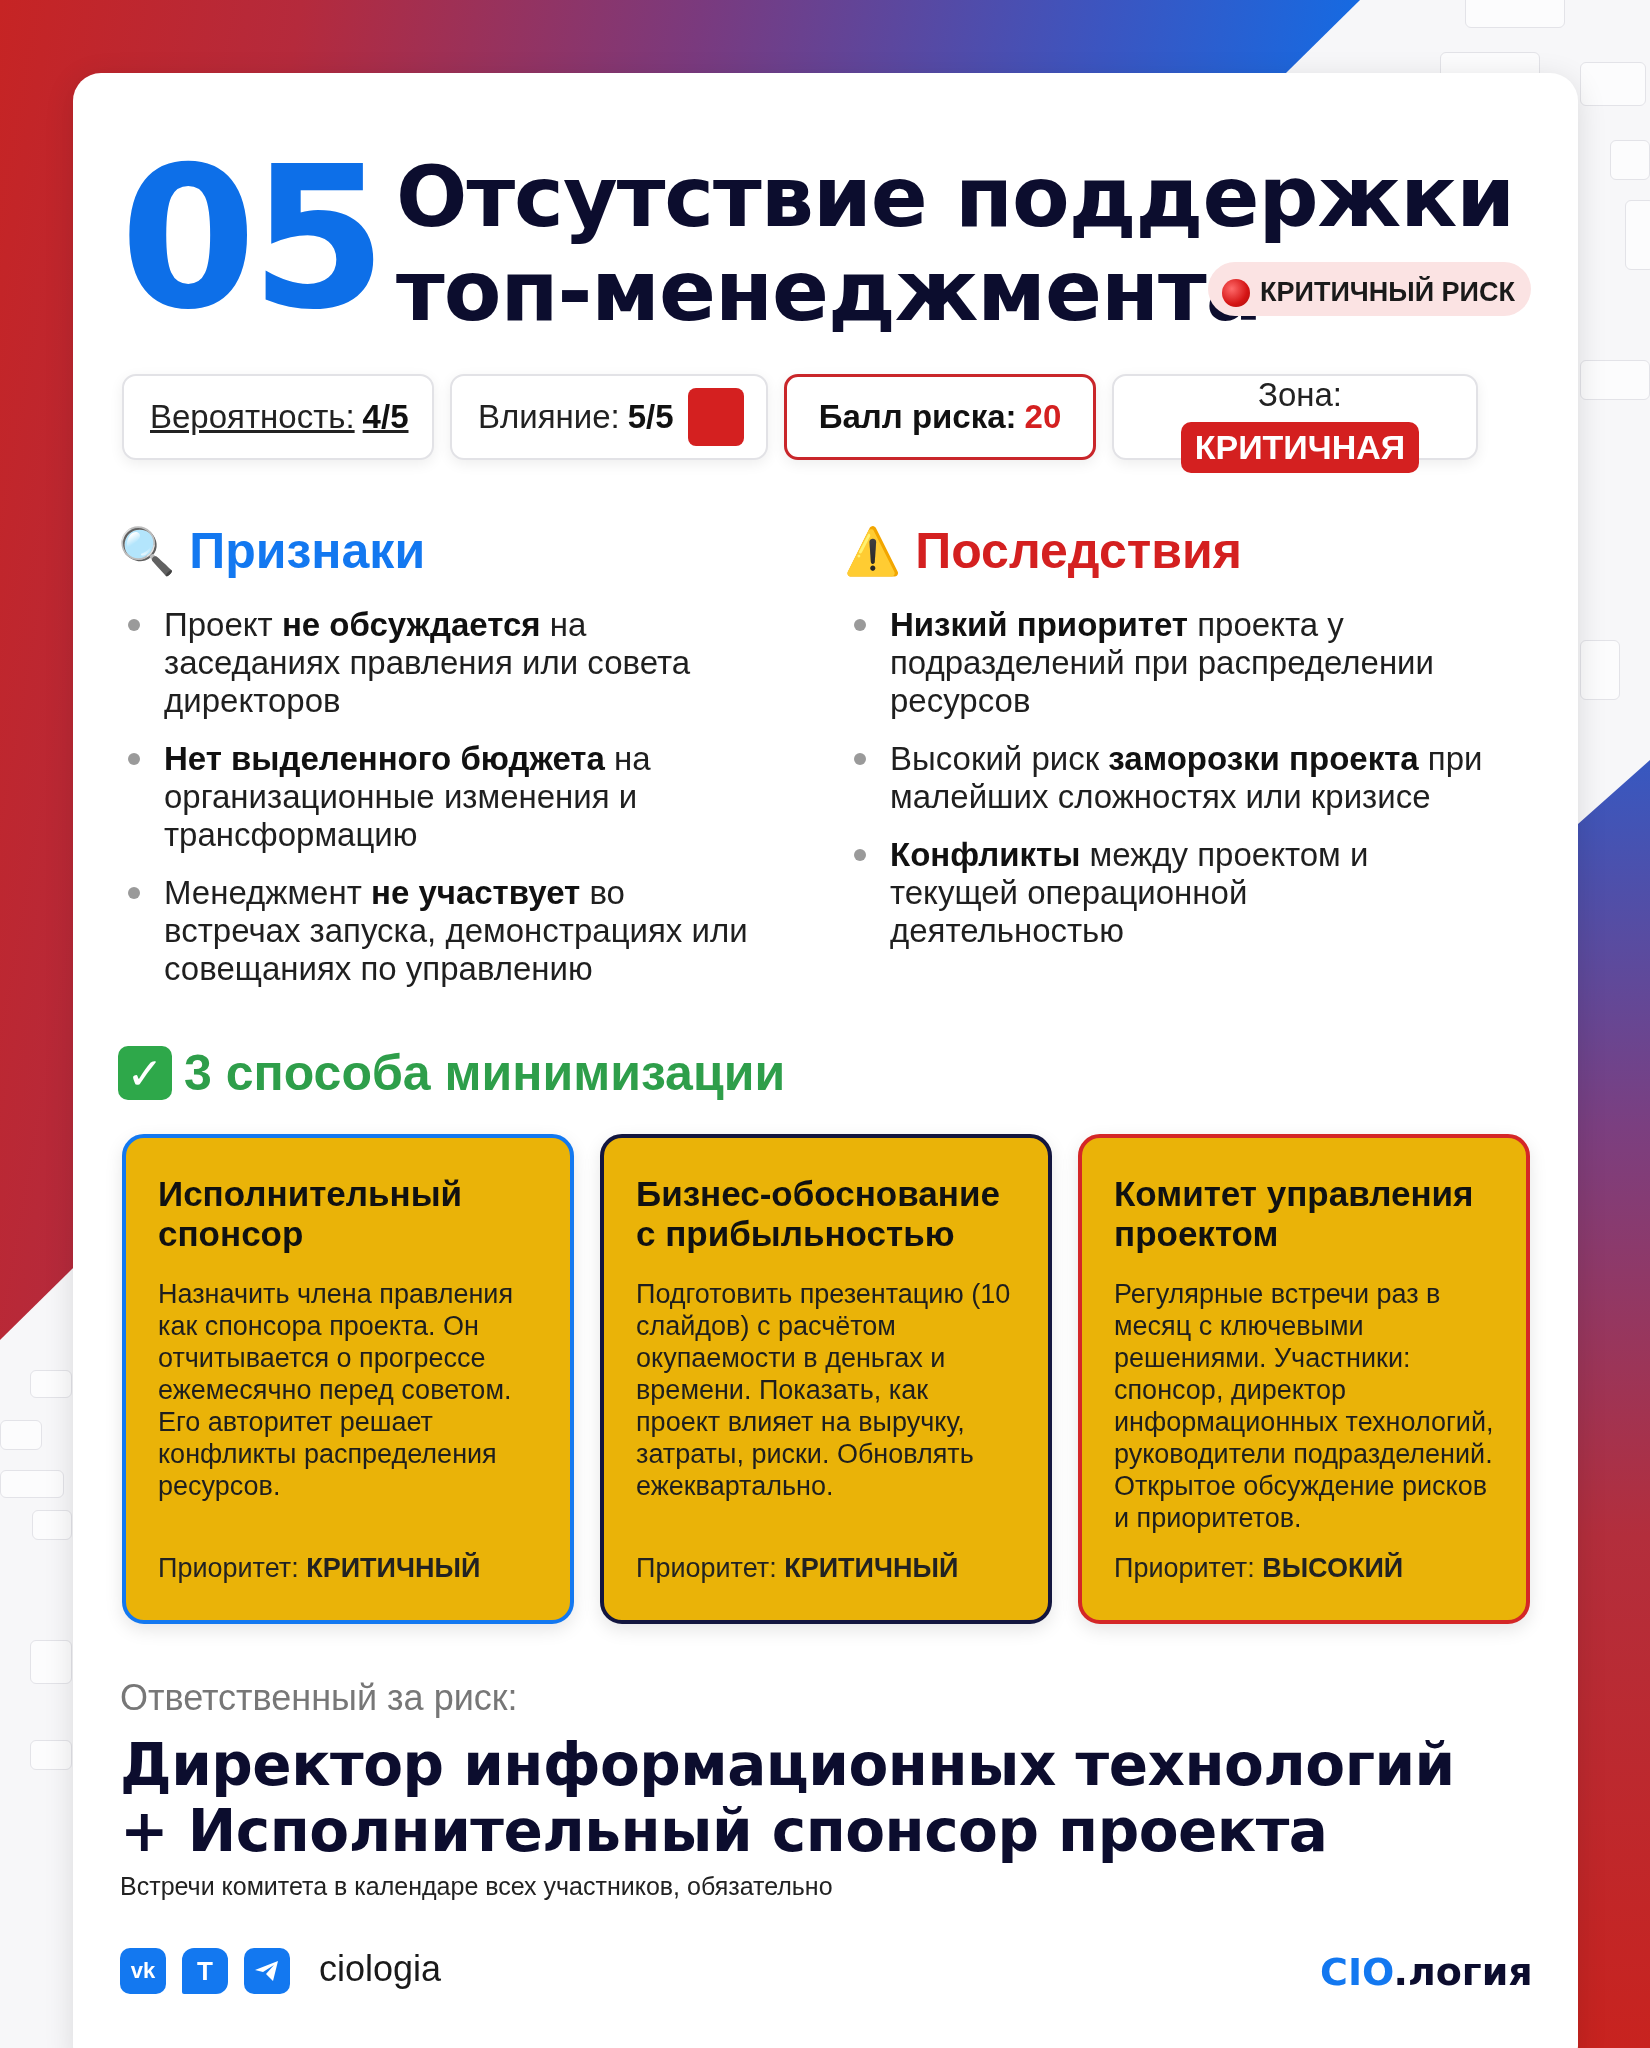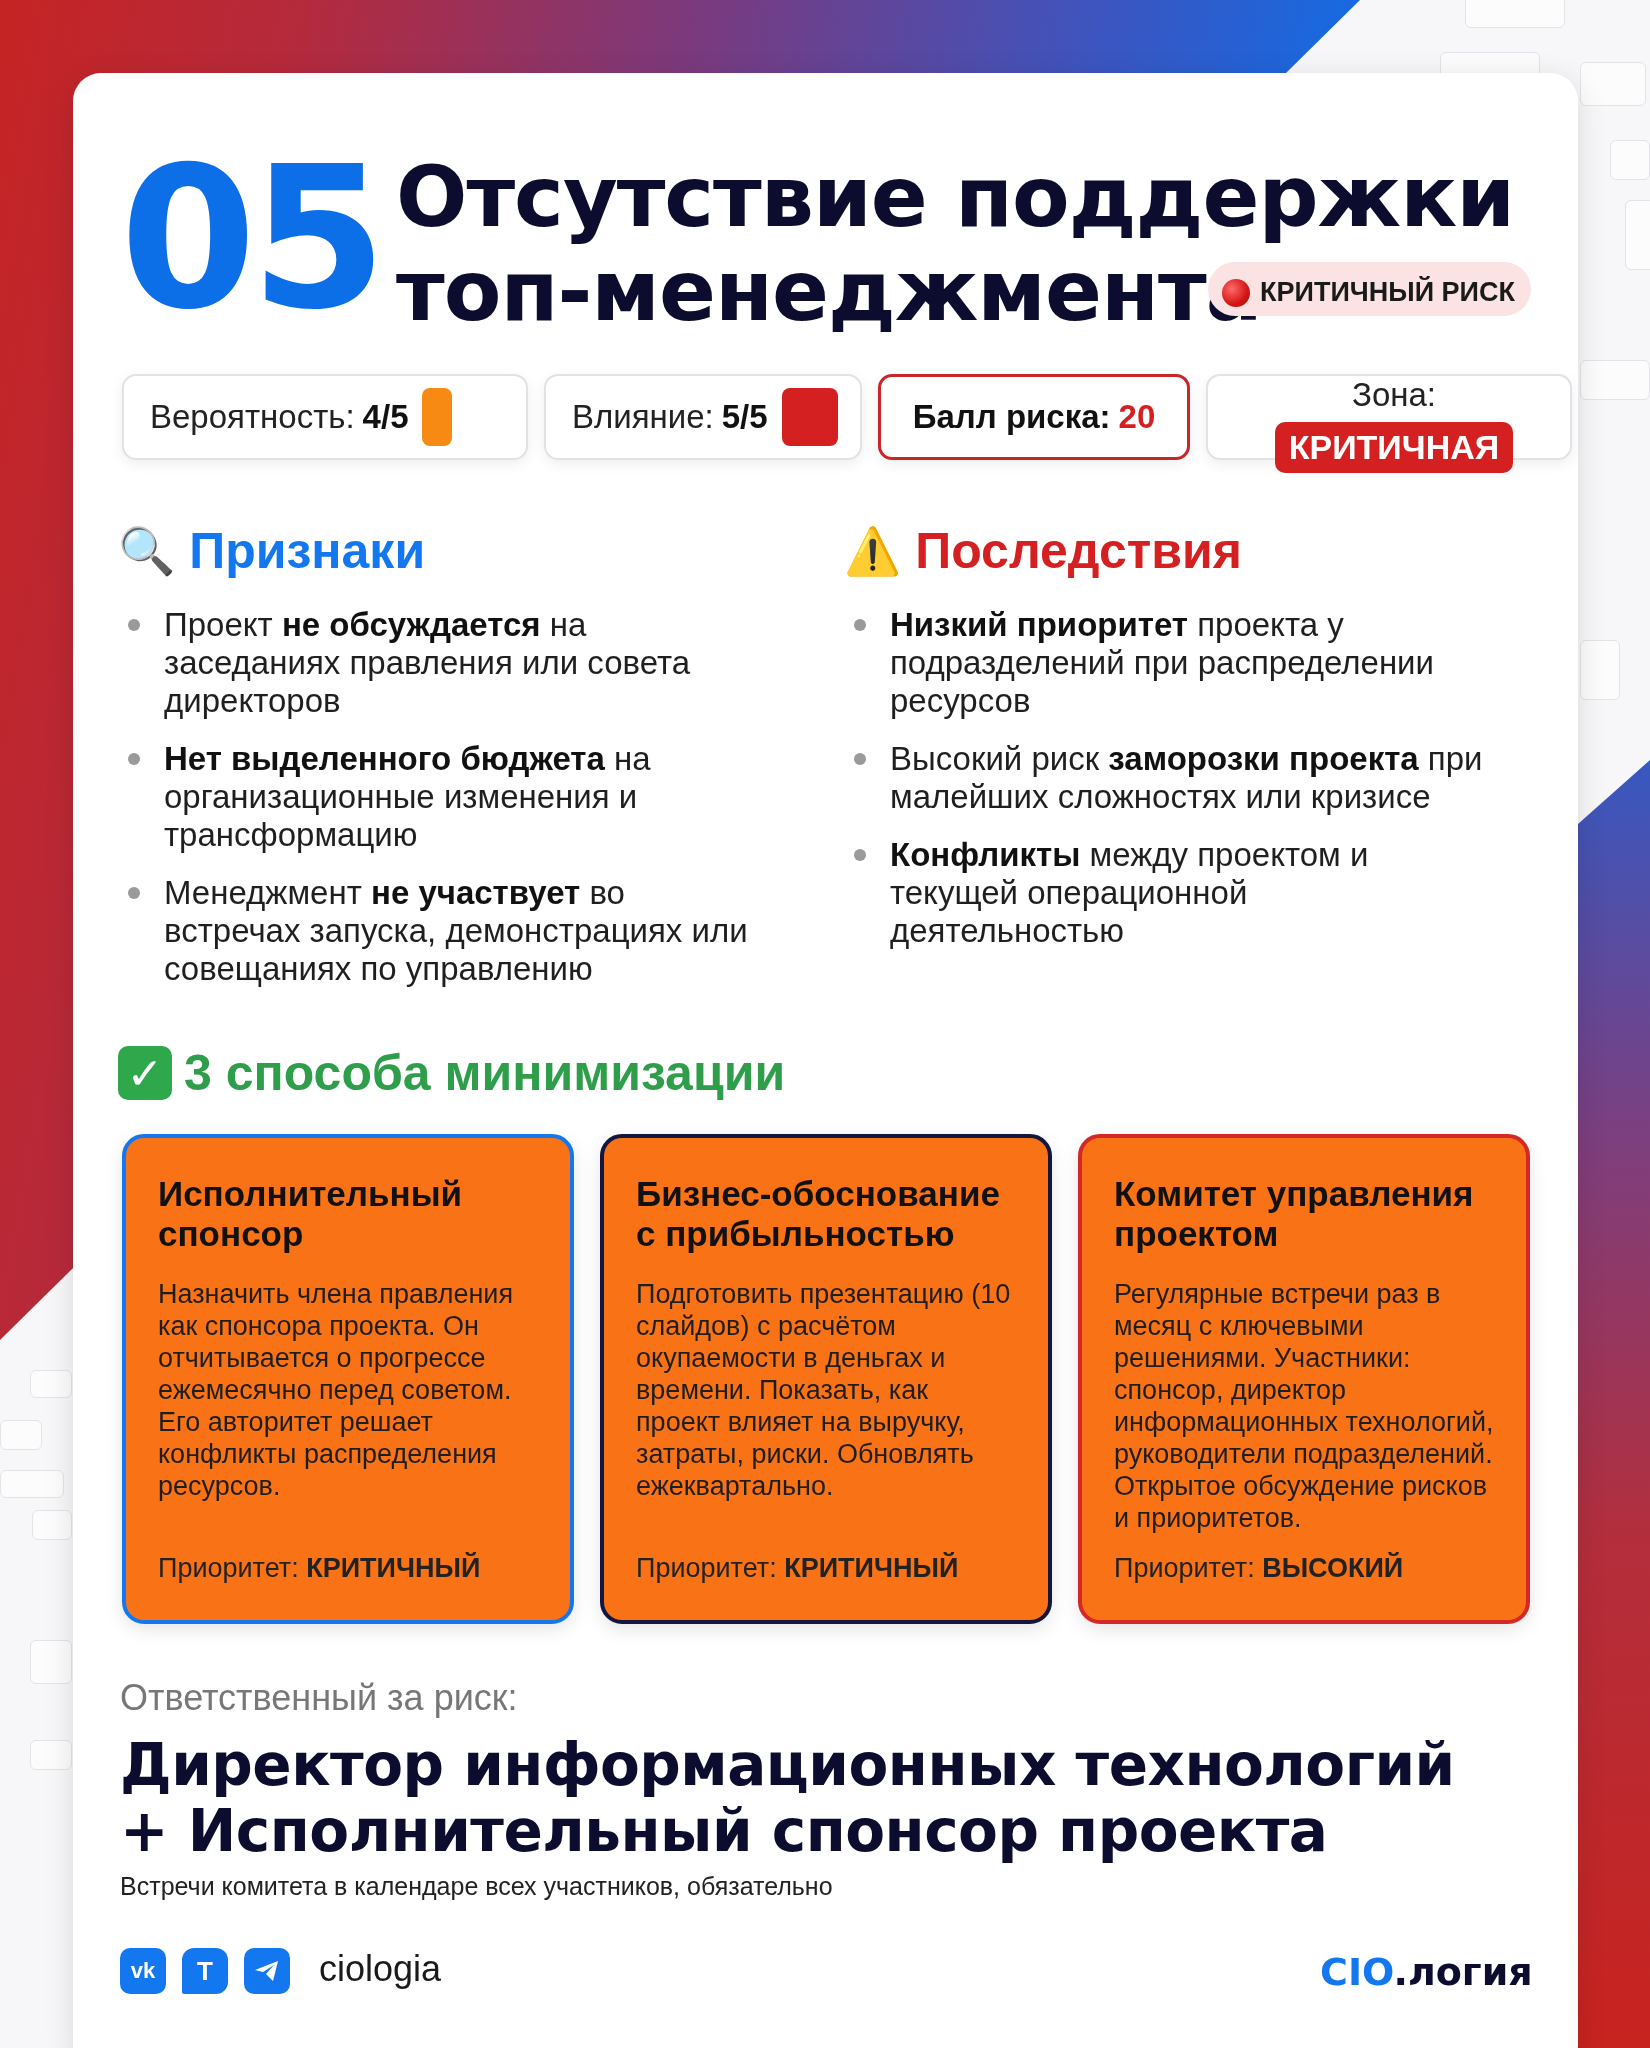--- a/index.html
+++ b/index.html
@@ -55,21 +55,21 @@
   .zone-pill { background: #d42020; color: #fff; font-weight: 700; padding: 6px 14px; border-radius: 10px; font-size: 34px; }
   .sec-head { position: absolute; font-size: 50px; font-weight: 700; display: flex; align-items: center; gap: 14px; }
   .sec-head .ic { font-size: 46px; }
   ul.bul { position: absolute; list-style: none; font-size: 33px; line-height: 38px; color: #1f1f1f; }
   ul.bul li { position: relative; padding-left: 40px; margin-bottom: 20px; }
   ul.bul li::before { content: ""; position: absolute; left: 4px; top: 13px; width: 12px; height: 12px; border-radius: 50%; background: #9a9a9a; }
   ul.bul b { font-weight: 700; color: #111; }
   .mit-head { position: absolute; left: 118px; top: 1044px; font-size: 50px; font-weight: 700; color: #2e9e4a; display: flex; align-items: center; gap: 12px; }
   .check { width: 54px; height: 54px; border-radius: 10px; background: #2ea84a; color: #fff; font-size: 44px; display: flex; align-items: center; justify-content: center; font-weight: 700; }
   .mcard {
-    position: absolute; top: 1134px; width: 452px; height: 490px; border-radius: 22px; background: #f97316;
+    position: absolute; top: 1134px; width: 452px; height: 490px; border-radius: 22px; background: #eab308;
     border: 4px solid; padding: 36px 30px 26px 32px; box-shadow: 0 6px 18px rgba(0,0,0,0.10);
   }
   .mcard h3 { font-size: 35px; font-weight: 700; line-height: 40px; color: #111; margin-bottom: 24px; }
   .mcard p { font-size: 27px; line-height: 32px; color: #1e1e1e; }
   .mcard .prio { position: absolute; left: 32px; bottom: 36px; font-size: 27px; color: #222; }
   .mcard .prio b { font-weight: 700; }
   .owner-label { position: absolute; left: 120px; top: 1677px; font-size: 36px; color: #777; }
   .owner { position: absolute; left: 120px; top: 1732px; font-size: 58px; font-weight: 900; line-height: 66px; color: #0c0d2e; font-family: "DejaVu Sans", sans-serif; letter-spacing: -0.5px; }
   .owner-note { position: absolute; left: 120px; top: 1872px; font-size: 25px; color: #222; }
   .social { position: absolute; left: 120px; top: 1948px; display: flex; gap: 16px; }
@@ -105,21 +105,21 @@
 <div class="title">
   <div>Отсутствие поддержки</div>
   <div>топ-менеджмента</div>
 </div>
 <div class="badge-critical">
   <span class="dot"></span>
   <span>КРИТИЧНЫЙ РИСК</span>
 </div>
 
 <div class="metrics">
-  <div class="metric" style="width:406px;">
+  <div class="metric" style="width:312px;text-decoration:underline;">
     <span>Вероятность:</span>
     <b>4/5</b>
     <span class="swatch" style="background:#f68a12;"></span>
   </div>
   <div class="metric" style="width:318px;">
     <span>Влияние:</span>
     <b>5/5</b>
     <span class="swatch lg" style="background:#d42020;"></span>
   </div>
   <div class="metric red" style="width:312px;justify-content:center;padding:0;">

